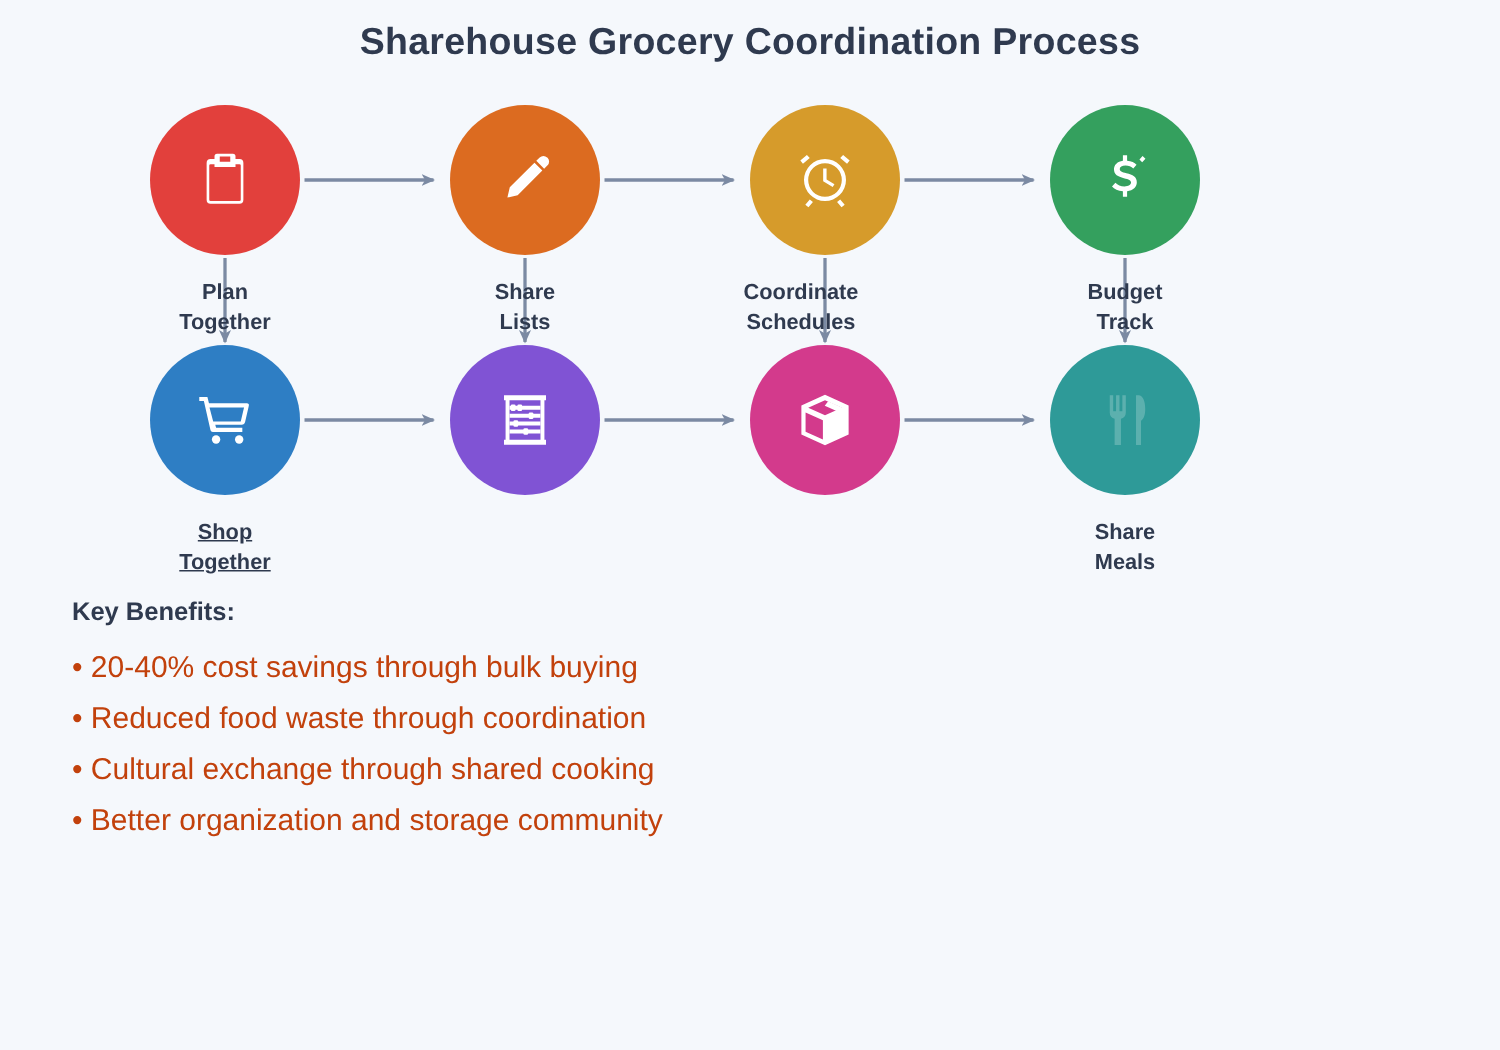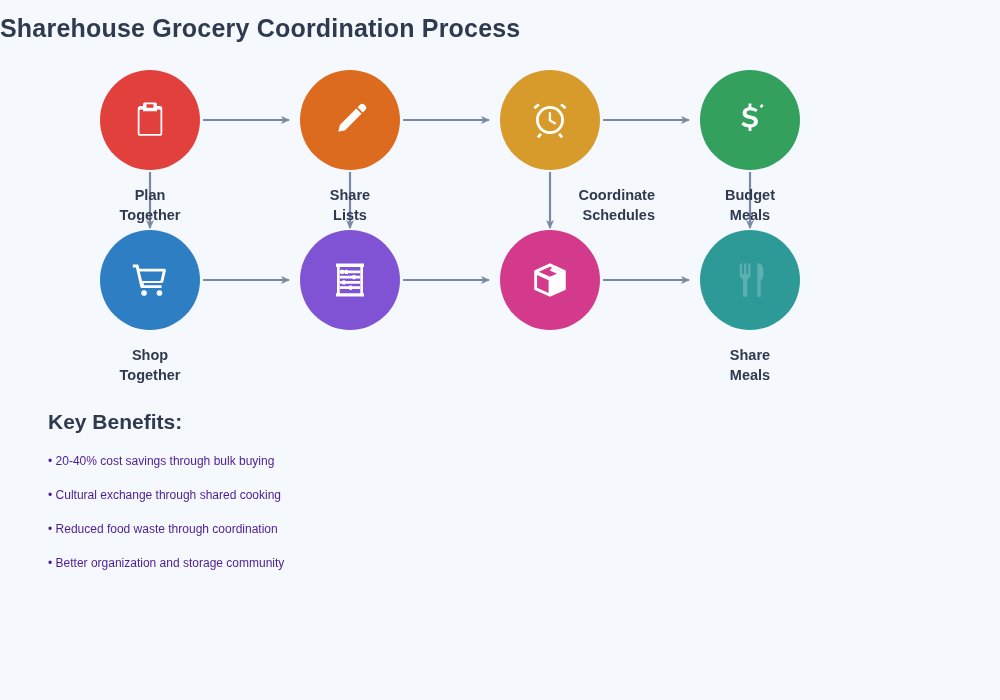--- a/index.html
+++ b/index.html
@@ -12,20 +12,21 @@
     background: #f5f8fc;
     font-family: "Liberation Sans", sans-serif;
     overflow: hidden;
     position: relative;
   }
   #page-title {
     position: absolute;
     top: 14px;
     left: 0;
     width: 1000px;
+    text-align: center;
     font-size: 25px;
     font-weight: bold;
     color: #2f3a4f;
     letter-spacing: 0.2px;
   }
 
   
   #diagram {
     position: absolute;
     left: 0;
@@ -74,28 +75,28 @@
   }
 
   
   #benefits {
     position: absolute;
     left: 48px;
     top: 398px;
     width: 560px;
   }
   #benefits-heading {
-    font-size: 21px;
+    font-size: 17px;
     font-weight: bold;
     color: #2f3a4f;
-    margin: 12px 0 18px 0;
+    margin: 0 0 18px 0;
   }
   .benefit-item {
-    font-size: 12px;
-    color: #4c1d95;
+    font-size: 20px;
+    color: #c2410c;
     margin-bottom: 16px;
     line-height: 18px;
   }
   .benefit-item:last-child { margin-bottom: 0; }
 </style>
 </head>
 <body>
 
 <div id="page-title">Sharehouse Grocery Coordination Process</div>
 
@@ -145,44 +146,44 @@
   <div class="node" style="left:500px; top:70px; background:#d69b2b; pointer-events:auto;">
     <span class="node-icon">
       <svg viewBox="0 0 24 24" aria-hidden="true">
         <path d="M12 4a8 8 0 1 0 0 16 8 8 0 0 0 0-16zm0 1.6a6.4 6.4 0 1 1 0 12.8 6.4 6.4 0 0 1 0-12.8z"></path>
         <path d="M11.3 7.6h1.3v4.2l3 1.8-.67 1.1-3.63-2.2V7.6z"></path>
         <path d="M5.1 2.5l1.1 1.1-2.6 2.2-1-1.2L5.1 2.5zM18.9 2.5l2.5 2.1-1 1.2-2.6-2.2 1.1-1.1z"></path>
         <path d="M6.2 19.4l1.2 1-1.7 2-1.2-1 1.7-2zM17.8 19.4l1.7 2-1.2 1-1.7-2 1.2-1z"></path>
       </svg>
     </span>
   </div>
-  <div class="node-label" style="left:475px; top:185px;text-align:right;">Coordinate
+  <div class="node-label" style="left:444px; top:185px;">Coordinate
 Schedules</div>
 
   <div class="node" style="left:700px; top:70px; background:#34a05e; pointer-events:auto;">
     <span class="node-icon">
       <svg viewBox="0 0 24 24" aria-hidden="true">
         <path d="M11.2 2.6h1.6v2.05c1.6.12 2.85.72 3.6 1.55l-1.25 1.4c-.72-.72-1.72-1.12-2.95-1.12-1.35 0-2.2.52-2.2 1.35 0 .85.78 1.2 2.55 1.6 2.4.55 3.95 1.3 3.95 3.42 0 1.85-1.35 3.12-3.7 3.4v2.1h-1.6v-2.08c-1.85-.12-3.3-.82-4.15-1.82l1.3-1.38c.82.88 2 1.38 3.45 1.38 1.5 0 2.5-.58 2.5-1.48 0-.9-.82-1.25-2.72-1.68-2.32-.52-3.78-1.3-3.78-3.35 0-1.75 1.32-2.98 3.4-3.28V2.6z"></path>
         <path d="M17.5 4.2l1.2-1.3 1.1 1-1.25 1.35-1.05-1.05z"></path>
       </svg>
     </span>
   </div>
   <div class="node-label" style="left:660px; top:185px;">Budget
-Meals</div>
+Track</div>
 
   <div class="node" style="left:100px; top:230px; background:#2e7ec4; pointer-events:auto;">
     <span class="node-icon">
       <svg viewBox="0 0 24 24" aria-hidden="true">
         <path d="M2.2 3.2h3.1l.6 2.4h14.4a.8.8 0 0 1 .78.98l-1.4 6.1a1.4 1.4 0 0 1-1.36 1.09H8.3l.3 1.2h10v1.6H7.35a.9.9 0 0 1-.87-.68L3.95 4.8H2.2V3.2zm3.9 4l1.4 5.4h10.5l1.25-5.4H6.1z"></path>
         <circle cx="8.6" cy="19.4" r="1.6"></circle>
         <circle cx="17.4" cy="19.4" r="1.6"></circle>
       </svg>
     </span>
   </div>
-  <div class="node-label" style="left:60px; top:345px;">Shop
+  <div class="node-label" style="left:60px; top:345px;text-decoration:underline;">Shop
 Together</div>
 
   <div class="node" style="left:300px; top:230px; background:#8053d4; pointer-events:auto;">
     <span class="node-icon">
       <svg viewBox="0 0 24 24" aria-hidden="true">
         <path d="M4 2.6h16v1.9H4V2.6zM4 19.5h16v1.9H4v-1.9zM4.6 4.5h1.5v15H4.6v-15zM17.9 4.5h1.5v15h-1.5v-15z"></path>
         <path d="M6.1 6.6h11.8v1.5H6.1V6.6zM6.1 9.6h11.8v1.5H6.1V9.6zM6.1 12.6h11.8v1.5H6.1v-1.5zM6.1 15.6h11.8v1.5H6.1v-1.5z"></path>
         <rect x="6.6" y="6.1" width="1.8" height="2.5" rx="0.5"></rect>
         <rect x="9.1" y="6.1" width="1.8" height="2.5" rx="0.5"></rect>
         <rect x="13.4" y="9.1" width="1.8" height="2.5" rx="0.5"></rect>
@@ -210,16 +211,16 @@
     </span>
   </div>
   <div class="node-label" style="left:660px; top:345px;">Share
 Meals</div>
 
 </div>
 
 <div id="benefits">
   <div id="benefits-heading">Key Benefits:</div>
   <div class="benefit-item">• 20-40% cost savings through bulk buying</div>
+  <div class="benefit-item">• Reduced food waste through coordination</div>
   <div class="benefit-item">• Cultural exchange through shared cooking</div>
-  <div class="benefit-item">• Reduced food waste through coordination</div>
   <div class="benefit-item">• Better organization and storage community</div>
 </div>
 
 </body></html>

